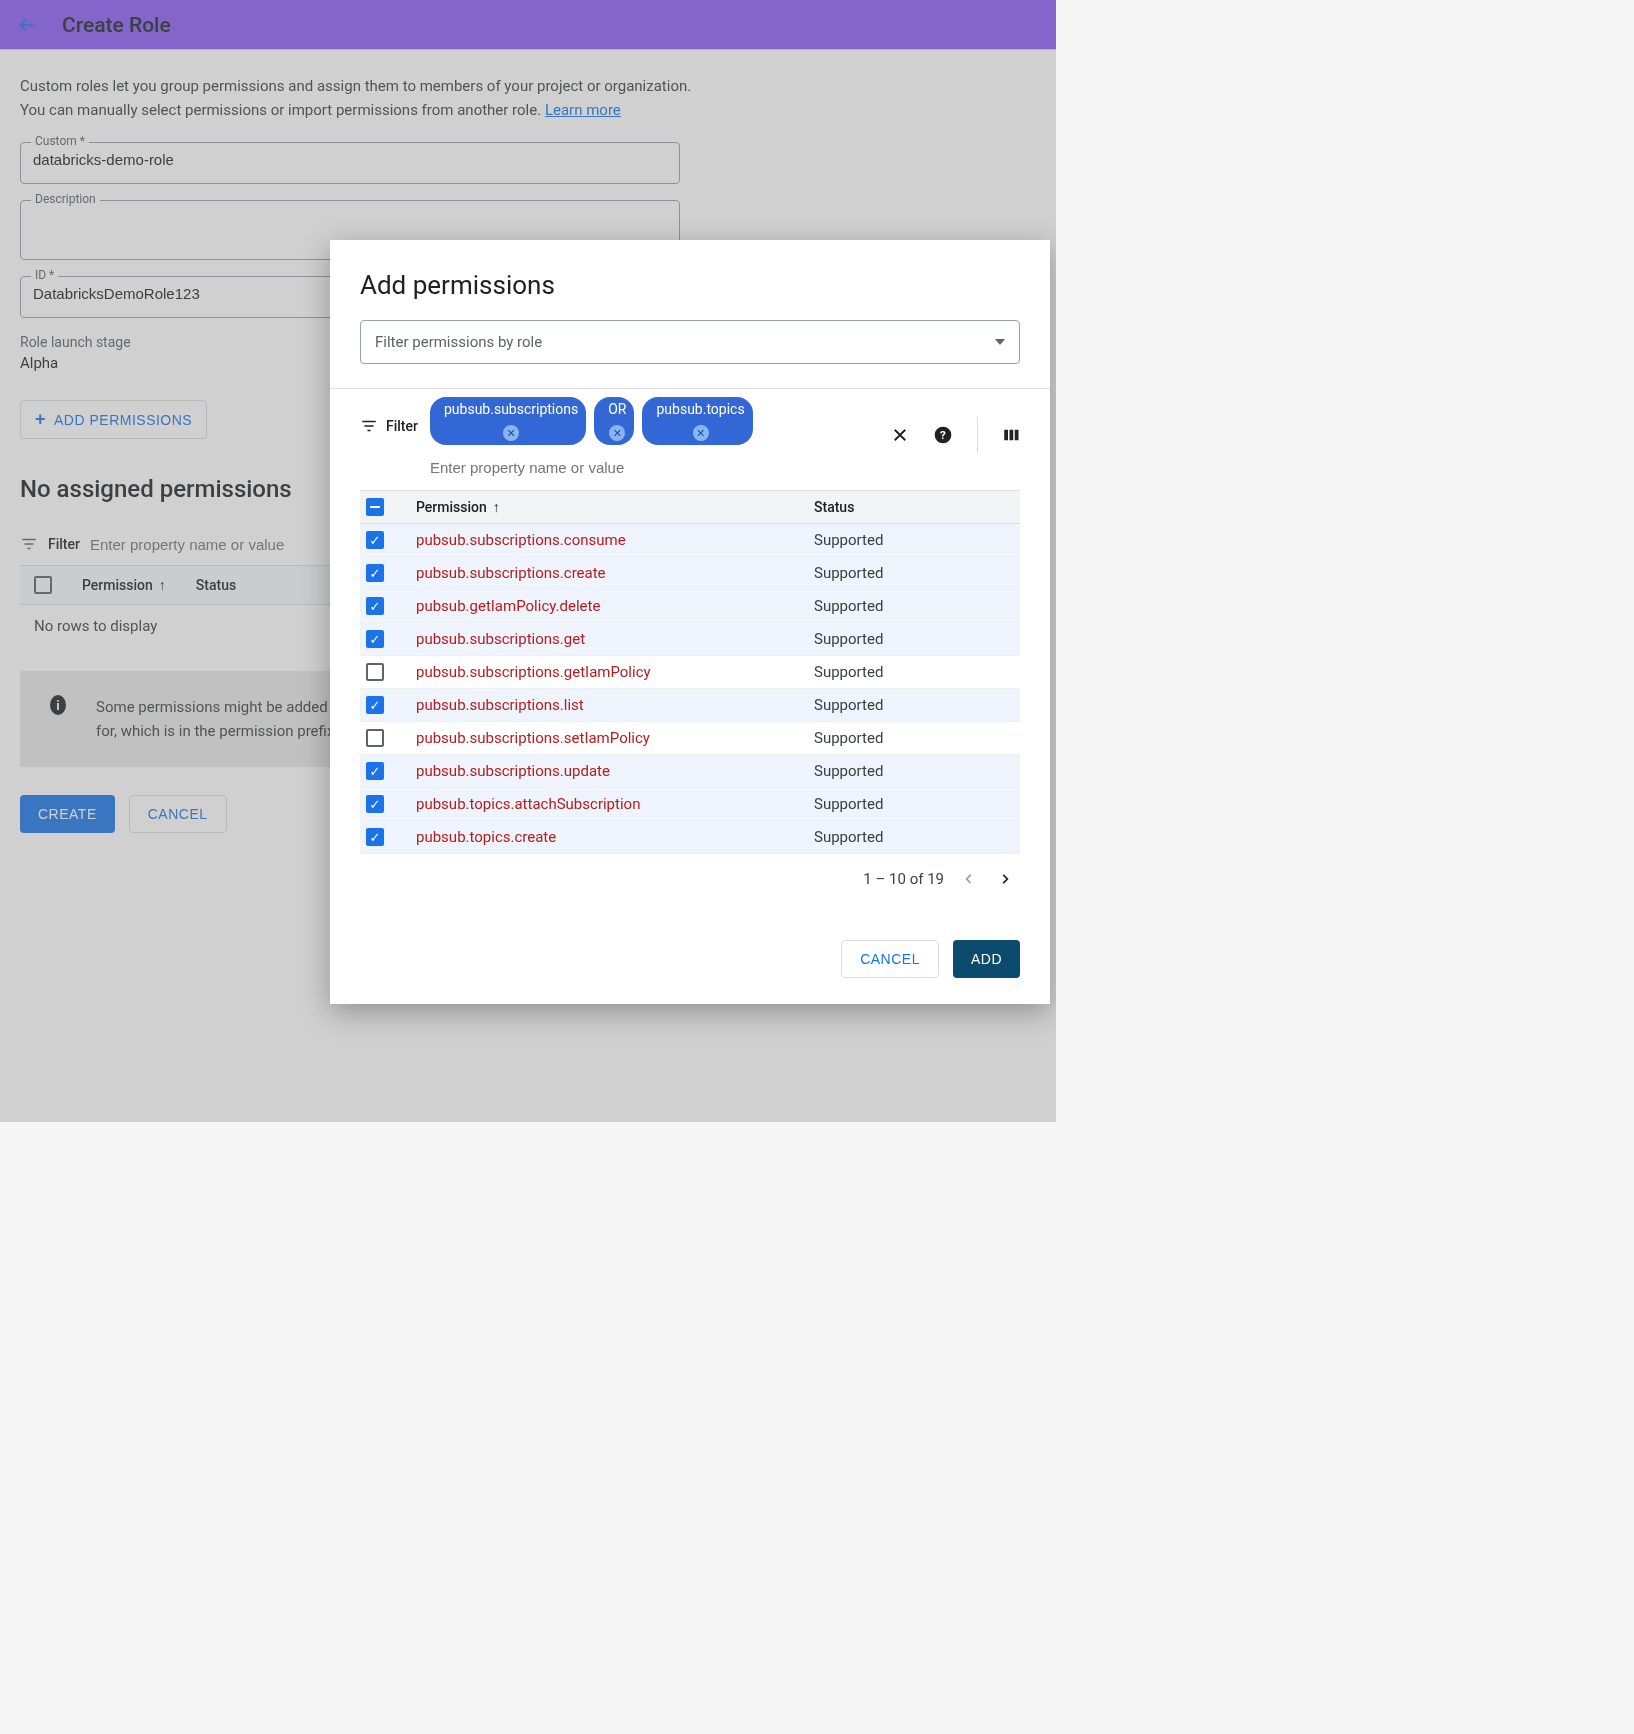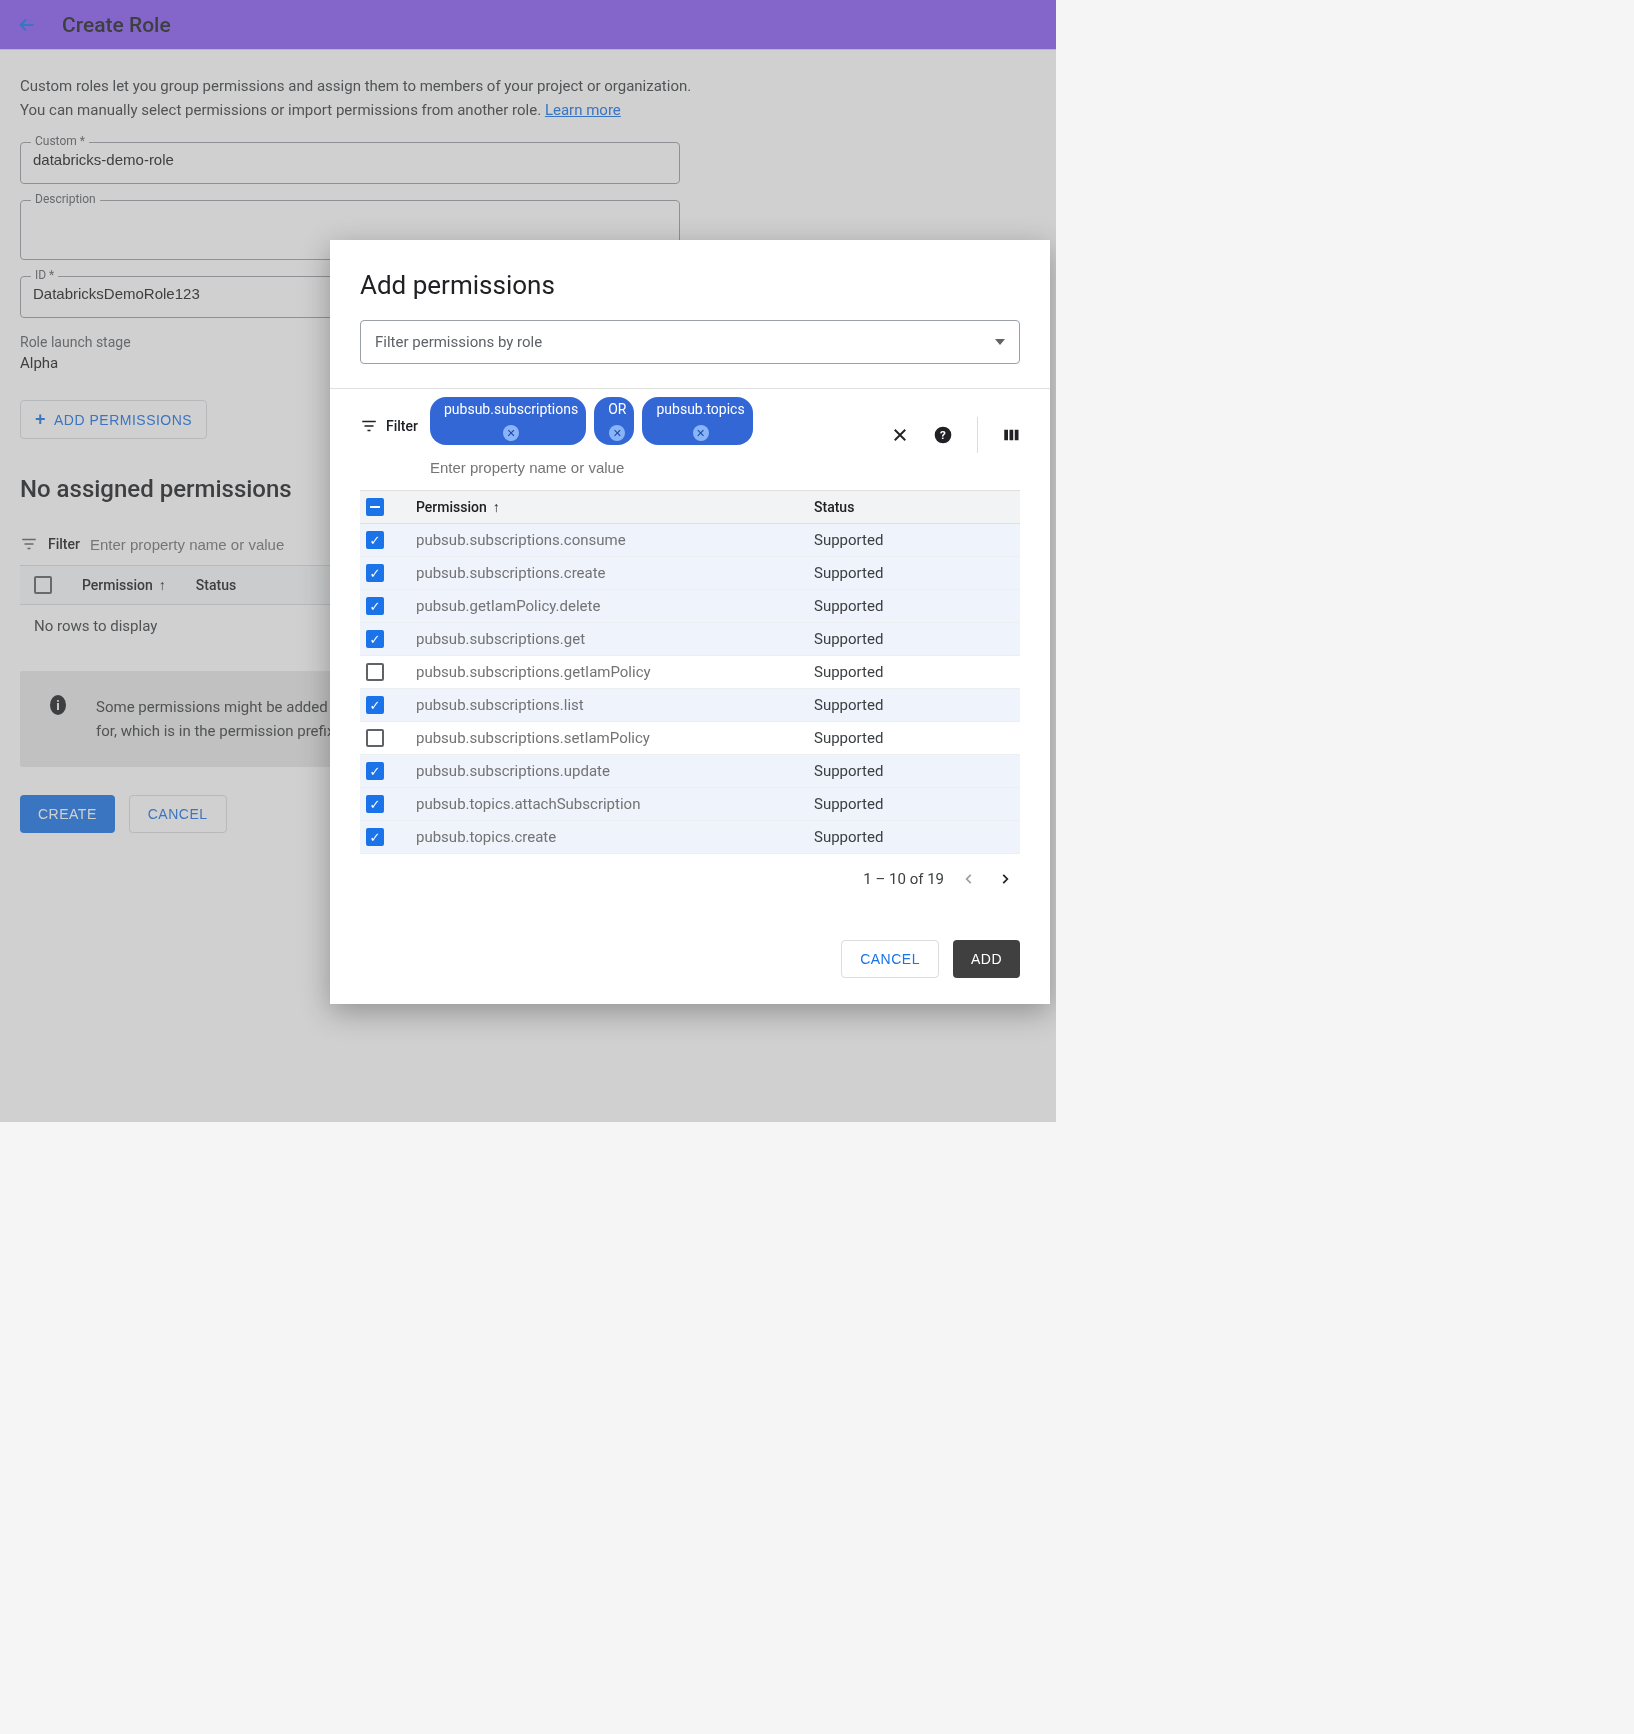--- a/index.html
+++ b/index.html
@@ -247,42 +247,42 @@
   .perm-row { border-bottom:1px solid #eceff1;}
   .perm-row.selected { background:#eef3fc;}
   .cbox {
     width:18px;height:18px;border:2px solid #5f6368;border-radius:2px;
     display:inline-flex;align-items:center;justify-content:center;
     cursor:pointer;
   }
   .cbox.checked { background:#1a73e8; border-color:#1a73e8; color:#fff; font-size:13px;}
   .cbox.indet { background:#1a73e8; border-color:#1a73e8; }
   .cbox.indet::after { content:""; display:block; width:10px;height:2px;background:#fff;}
-  .permname { color:#737373; }
+  .permname { color:#b91c1c; }
   .status { color:#3c4043;}
 
   .sort-arrow { font-size:14px;}
 
   .pagination {
     display:flex; justify-content:flex-end; align-items:center;
     gap:14px; padding: 14px 34px 0; font-size:15px; color:#3c4043;
   }
   .page-caret { font-size:20px; color:#5f6368; cursor:pointer; padding:4px;}
   .page-caret.next { color:#202124; }
 
   .modal-actions {
     display:flex; justify-content:flex-end; gap:14px;
     padding: 50px 30px 6px;
   }
   .mbtn {
     border-radius:4px; padding:10px 18px; font-size:14px;
     font-weight:500; letter-spacing:0.5px; cursor:pointer;
   }
   .mbtn-cancel { background:#fff; border:1px solid #dadce0; color:#1a73e8;}
-  .mbtn-add { background:#404040; border:none; color:#fff;}
+  .mbtn-add { background:#0c4a6e; border:none; color:#fff;}
   
   svg { display:block;}
 </style>
 </head>
 <body>
 
 <div class="header">
   <span class="back-arrow">
     <svg width="22" height="22" viewBox="0 0 24 24" fill="none" stroke="#1a73e8" stroke-width="2.2">
         <path d="M19 12H5"></path>

